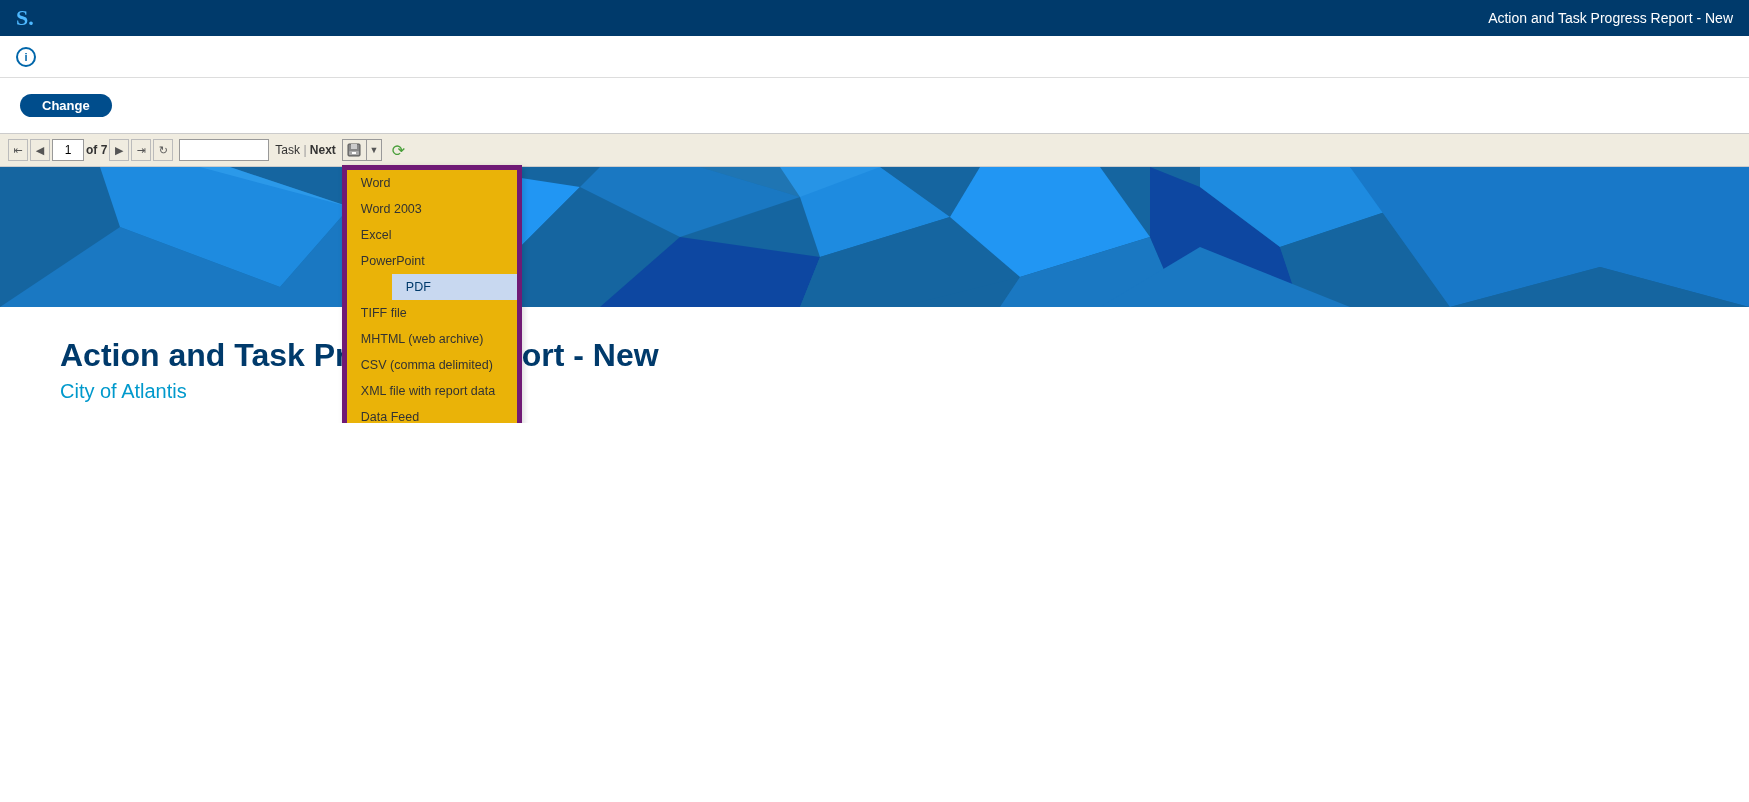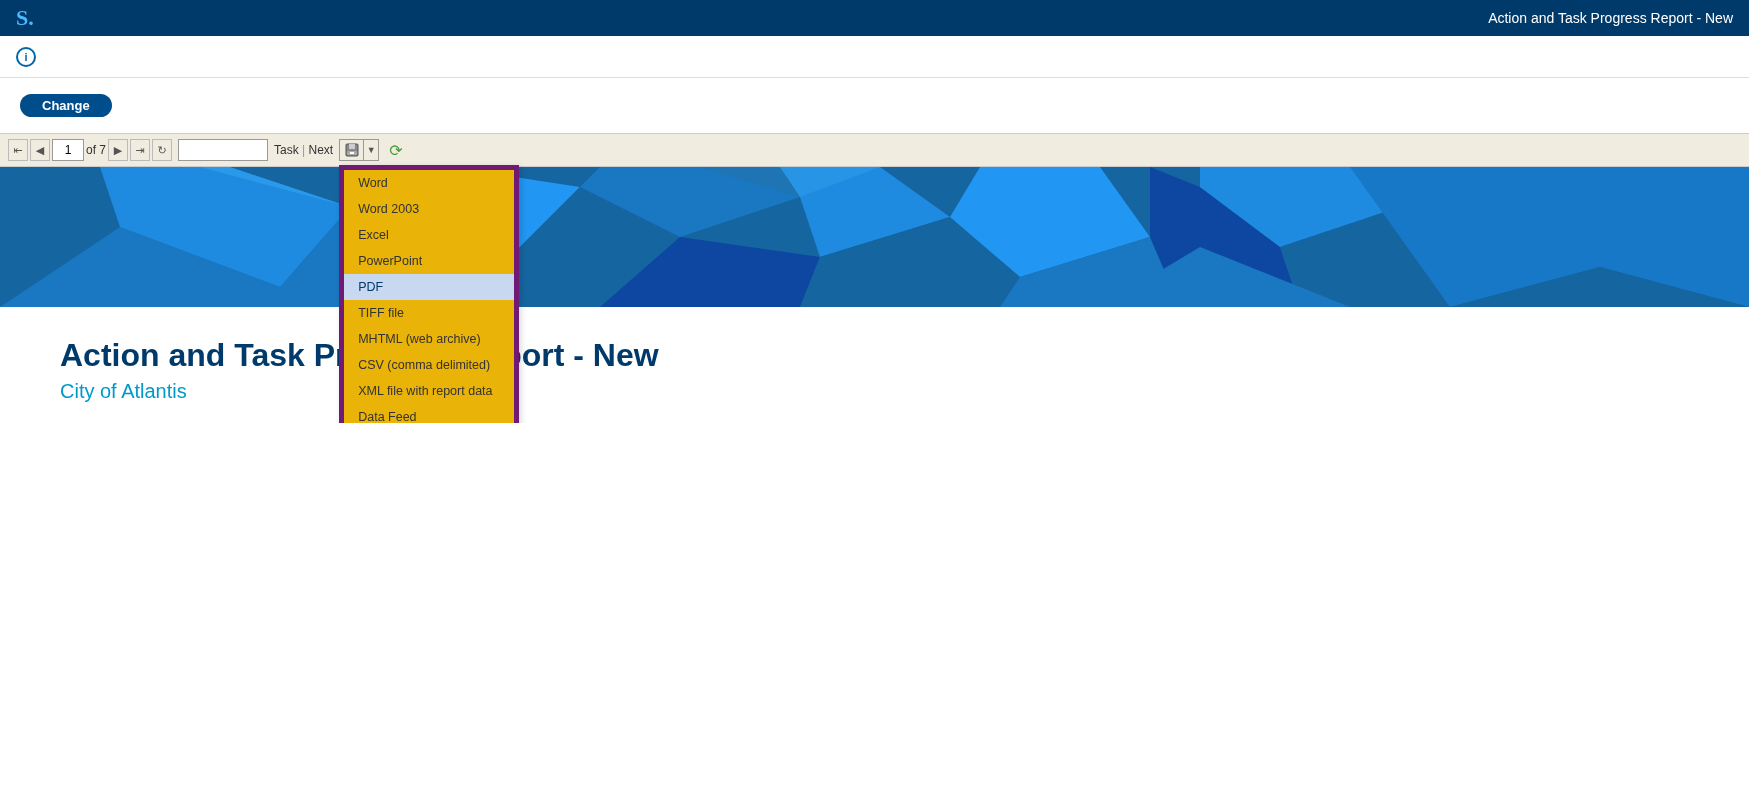--- a/index.html
+++ b/index.html
@@ -102,20 +102,21 @@
       height: 22px;
       border: 1px solid #999;
       text-align: center;
       font-size: 12px;
       padding: 0 2px;
     }
     .page-of {
       font-size: 12px;
       color: #333;
       white-space: nowrap;
+      font-weight: bold;
     }
     .search-input {
       width: 90px;
       height: 22px;
       border: 1px solid #999;
       padding: 0 4px;
       font-size: 12px;
     }
     .find-next {
       font-size: 12px;
@@ -183,20 +184,21 @@
     .export-dropdown-item {
       padding: 6px 14px;
       font-size: 12.5px;
       color: #333;
       cursor: pointer;
       white-space: nowrap;
     }
     .export-dropdown-item.active {
       background: #c8d8f0;
       color: #003a6b;
+      margin-left: 45px;
     }
 
     
     .report-area {
       background: #fff;
       overflow: hidden;
     }
 
     
     .report-banner {
@@ -246,21 +248,21 @@
     <input class="page-input" type="text" value="1" style="">
     <span class="page-of">of 7</span>
     <button class="nav-btn" title="Next page">▶</button>
     <button class="nav-btn" title="Last page">⇥</button>
     <button class="nav-btn" title="Zoom">↻</button>
   </div>
   <input class="search-input" type="text" placeholder="" style="">
   <span class="find-next">
     <span>Task</span>
     <span class="find-sep"> | </span>
-    <span style="cursor:pointer;">Next</span>
+    <span style="cursor:pointer;font-weight:bold;">Next</span>
   </span>
 
   <div class="export-container">
     <button class="export-btn">
       <span class="export-icon-part">
 
         <svg width="16" height="16" viewBox="0 0 16 16" fill="none" xmlns="http://www.w3.org/2000/svg">
           <rect x="2" y="2" width="12" height="12" rx="1" fill="#888" stroke="#555" stroke-width="1"></rect>
           <rect x="5" y="2" width="6" height="5" fill="#ccc"></rect>
           <rect x="3" y="9" width="10" height="4" rx="1" fill="#aaa"></rect>

